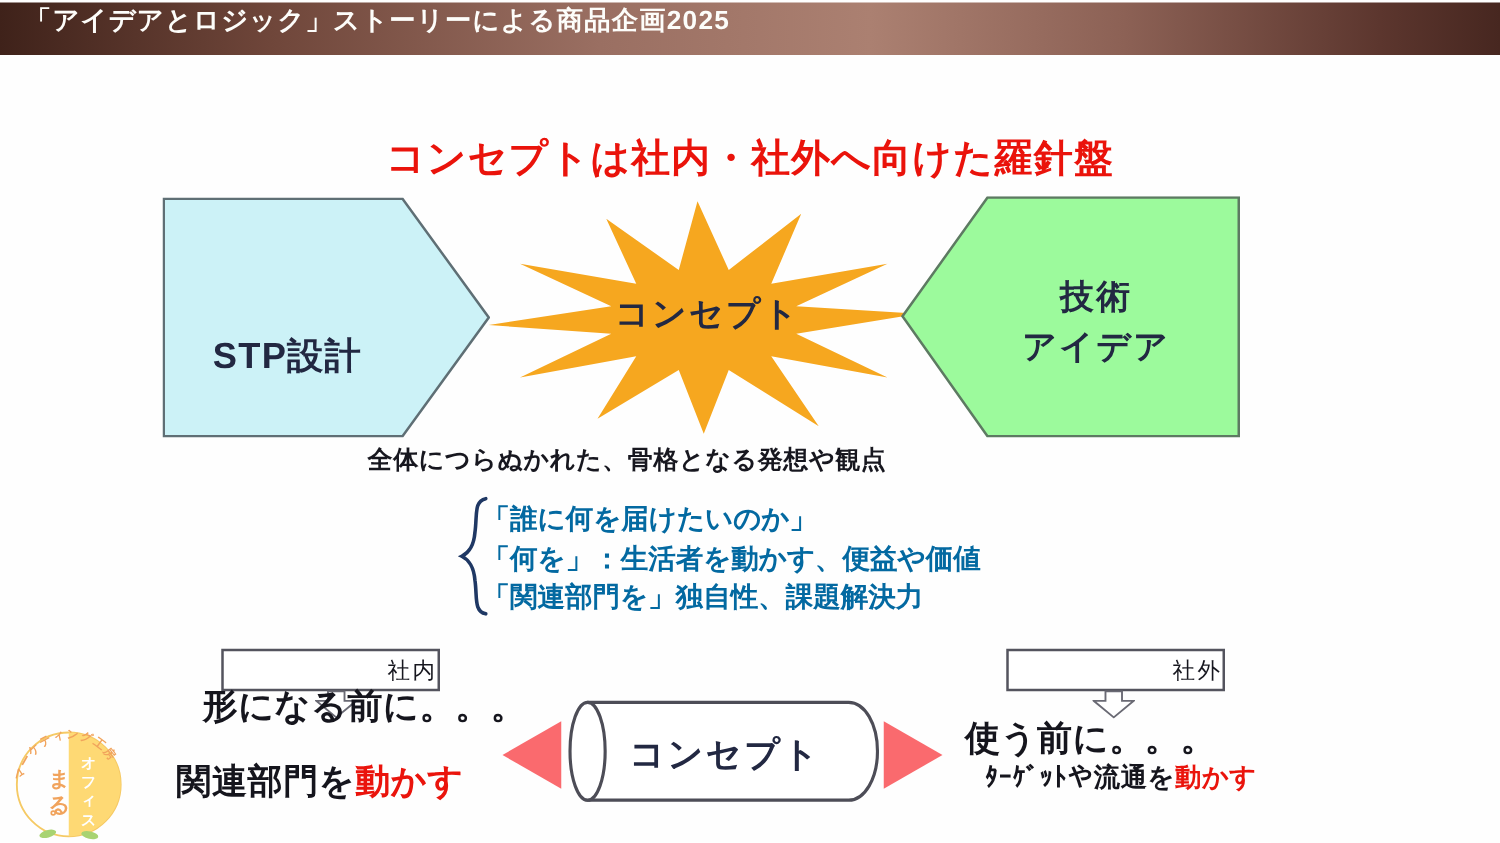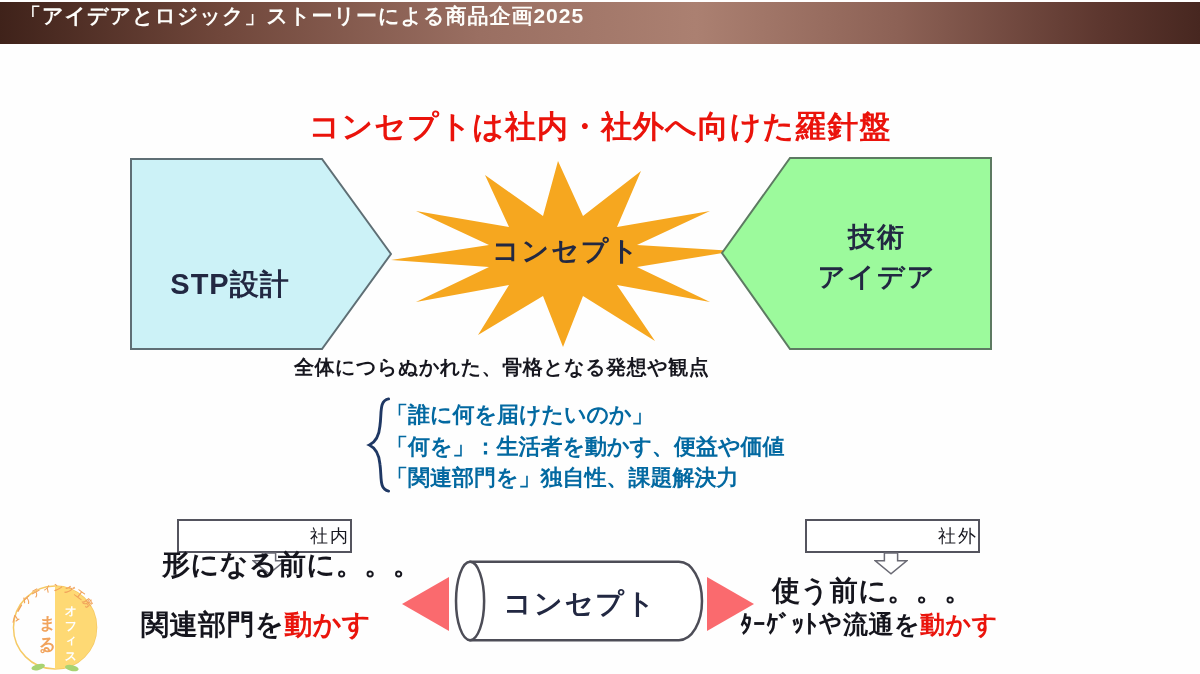--- a/index.html
+++ b/index.html
@@ -32,21 +32,21 @@
     position:absolute;width:175px;height:34px;border:2px solid #54545e;background:#fff;box-sizing:border-box;
     display:flex;align-items:center;justify-content:flex-end;font-size:18px;font-weight:400;color:#17171f;letter-spacing:2px;
   }
   #box-internal{left:177px;top:519px;}
   #box-external{left:805px;top:519px;}
 
   .bottom-text{position:absolute;font-size:28px;font-weight:800;color:#15151d;white-space:nowrap;letter-spacing:0.5px;}
   #left-line1{left:141px;top:546px;margin-left:21px;}
   #left-line2{left:141px;top:606px;}
   #right-line1{left:772px;top:572px;font-family:Liberation Mono, monospace;}
-  #right-line2{left:740px;top:608px;font-size:25px;}
+  #right-line2{left:788px;top:608px;font-size:21px;}
   .red-em{color:#ea140c;}
 
   .tri{position:absolute;width:0;height:0;}
   #tri-left{left:402px;top:577px;border-top:27px solid transparent;border-bottom:27px solid transparent;border-right:47px solid #fa6a6e;}
   #tri-right{left:707px;top:577px;border-top:27px solid transparent;border-bottom:27px solid transparent;border-left:47px solid #fa6a6e;}
 
   
   .logo{position:absolute;left:10px;top:583px;width:92px;height:91px;opacity:0.85;}
   .logo-maru{position:absolute;left:26px;top:20px;writing-mode:vertical-rl;font-size:17px;font-weight:800;color:#ef9440;letter-spacing:2px;}
   .logo-office{position:absolute;left:52px;top:14px;writing-mode:vertical-rl;font-size:12px;font-weight:700;color:#ffffff;letter-spacing:2px;}

